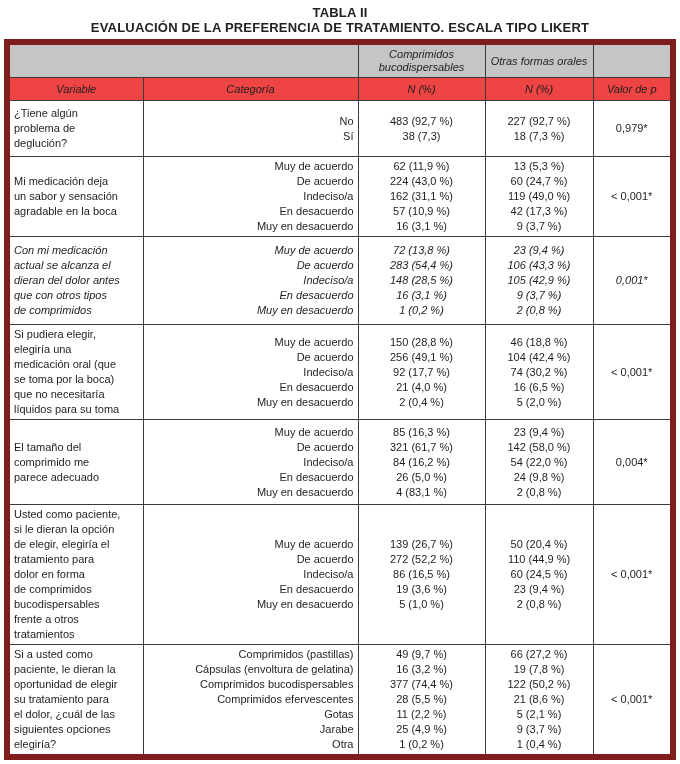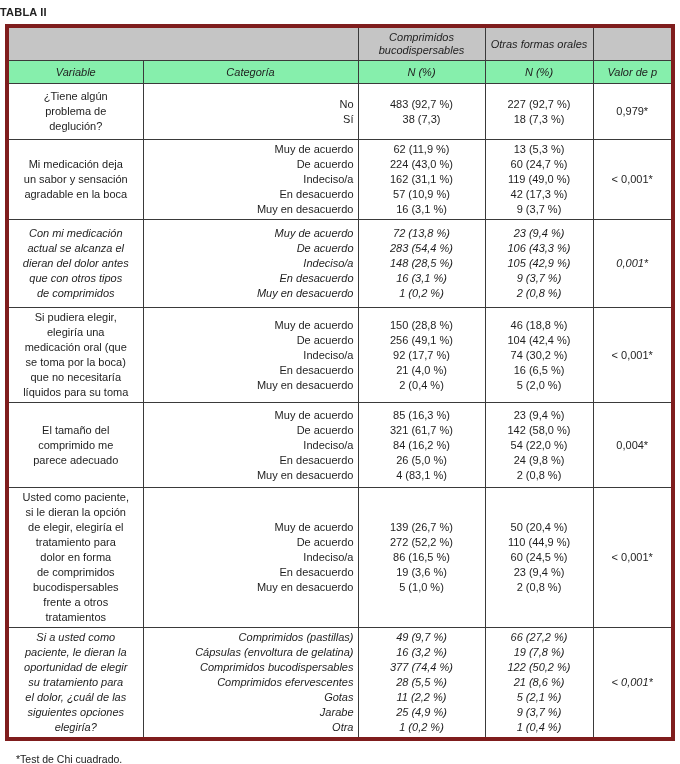--- a/index.html
+++ b/index.html
@@ -11,81 +11,83 @@
     position: relative;
     width: 680px;
     height: 764px;
     background: #ffffff;
     font-family: "Liberation Sans", sans-serif;
     color: #1e1e1e;
     overflow: hidden;
   }
   .title-block {
     padding-top: 5px;
+    text-align: center;
     font-weight: bold;
-    font-size: 11px;
+    font-size: 13px;
     line-height: 15px;
     letter-spacing: 0.2px;
     color: #222;
   }
   table.likert {
     border-collapse: collapse;
     table-layout: fixed;
     width: 666px;
     margin: 4px auto 12px auto;
-    border: 4px solid #7f1d1d;
+    border: 6px solid #7f1d1d;
   }
   table.likert td {
     border: 1px solid #3a3a3a;
     vertical-align: middle;
     font-size: 11px;
     line-height: 15px;
     padding: 2px 4px;
     overflow: hidden;
     color: #1e1e1e;
   }
   
   tr.group-header td {
     background: #c5c5c5;
     font-style: italic;
     text-align: center;
     line-height: 13px;
     height: 28px;
   }
   
   tr.col-header td {
-    background: #86efac;
+    background: #ef4444;
     font-style: italic;
     text-align: center;
     height: 18px;
   }
-  td.var-cell  { text-align: center; padding-left: 5px; }
+  td.var-cell  { text-align: left; padding-left: 5px; }
   td.cat-cell  { text-align: right; padding-left: 7px; }
   td.num-cell  { text-align: center; }
   td.p-cell    { text-align: center; }
   tr.r1 { height: 56px; }
   tr.r2 { height: 76px; }
   tr.r3 { height: 88px; font-style: italic; }
   tr.r4 { height: 90px; }
   tr.r5 { height: 85px; }
   tr.r6 { height: 131px; }
-  tr.r7 { height: 92px; font-style: italic; }
+  tr.r7 { height: 92px; }
   .footnote {
     margin: 4px 0 0 16px;
     font-size: 10.5px;
     color: #222;
   }
 </style>
 </head>
 <body>
 
 <div class="page">
 
   <div class="title-block">
     <div>TABLA II</div>
+    <div>EVALUACIÓN DE LA PREFERENCIA DE TRATAMIENTO. ESCALA TIPO LIKERT</div>
   </div>
 
   <table class="likert">
     <colgroup>
       <col style="width:136px">
         <col style="width:215px">
         <col style="width:127px">
         <col style="width:108px">
         <col style="width:80px">
     </colgroup>

